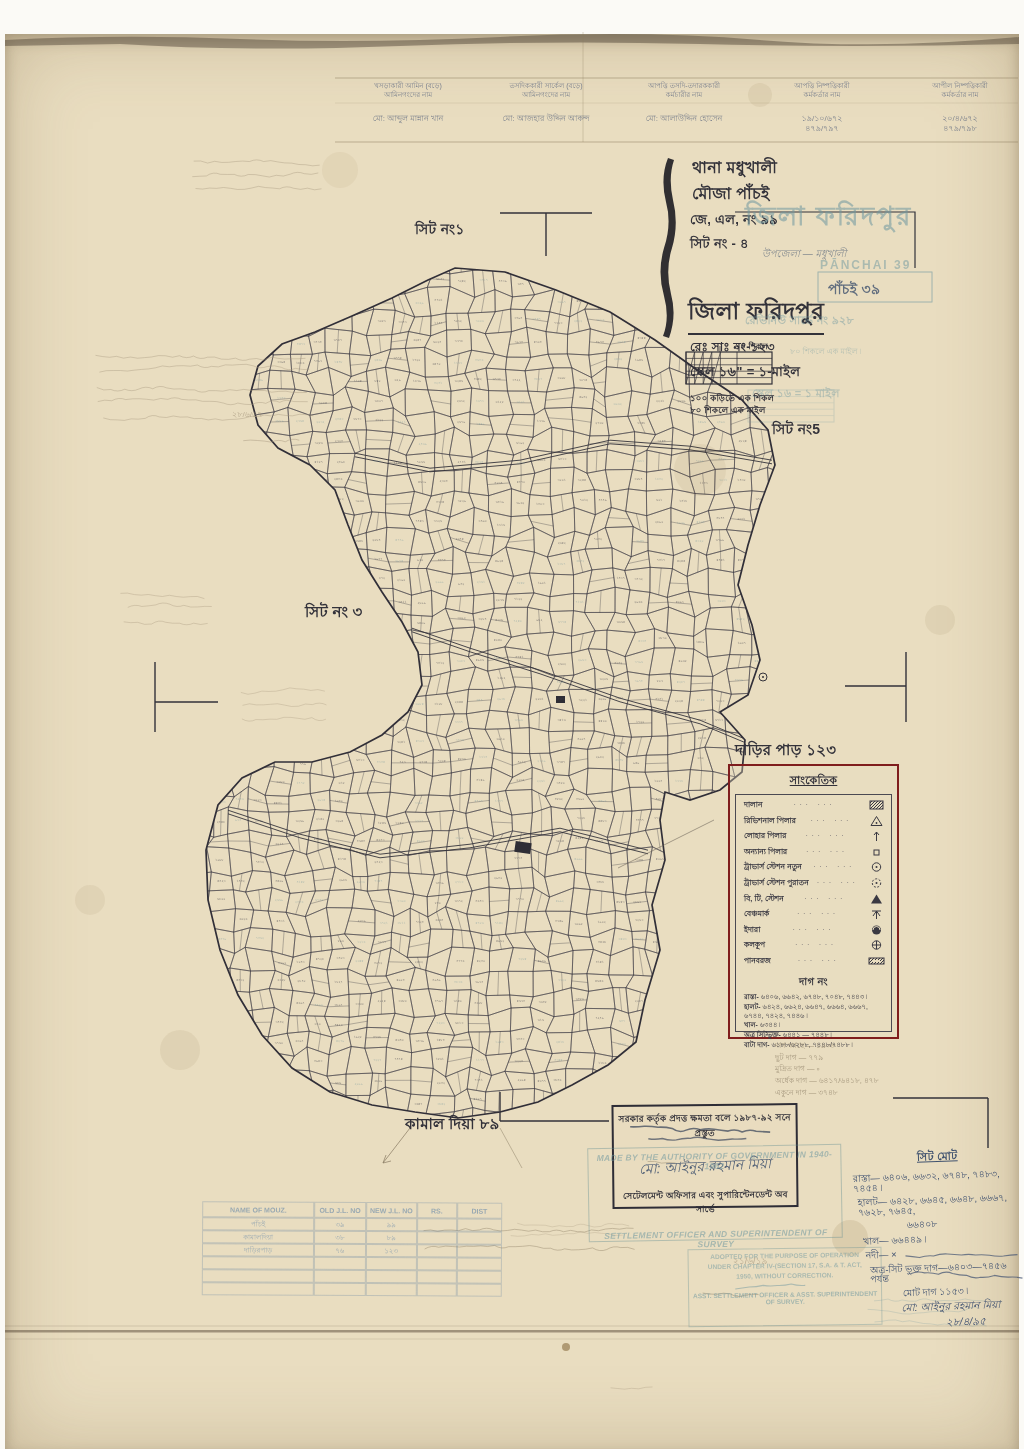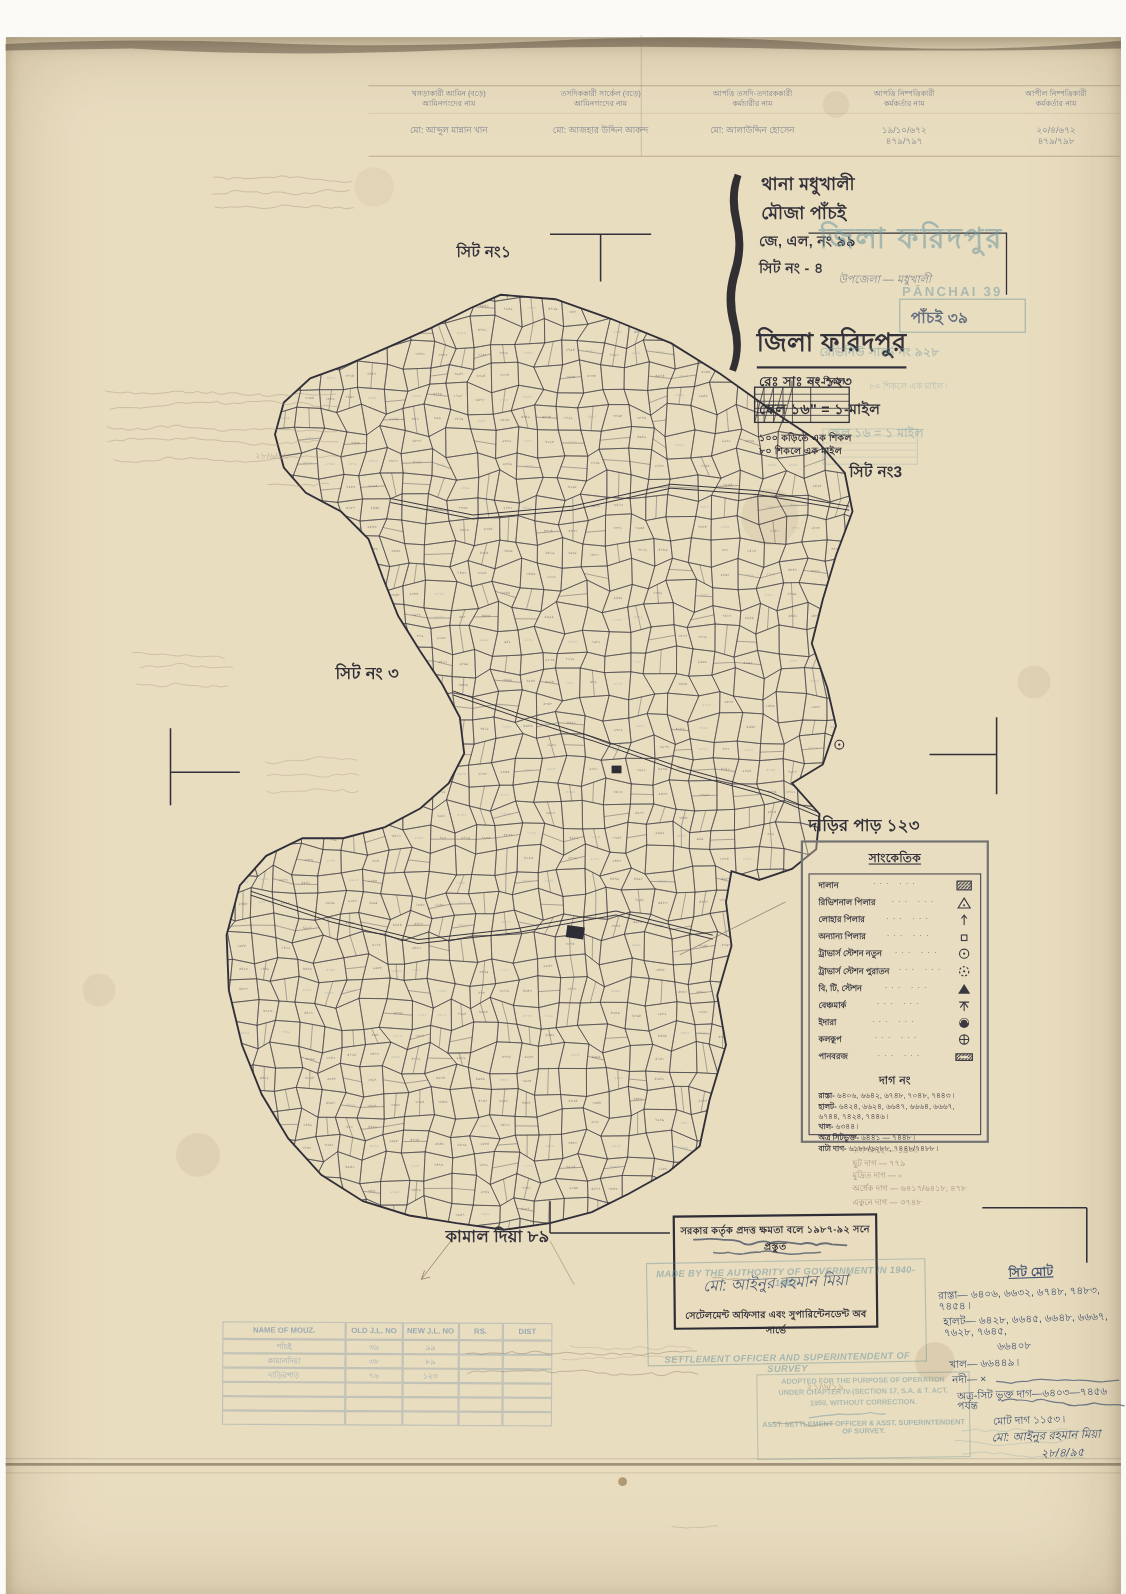--- a/index.html
+++ b/index.html
@@ -10,21 +10,21 @@
   .ink{color:#33323a;}
   .teal{color:#6f98a0;}
   .pen{color:#41536f;text-align:right;}
   .pencil{color:#a4957c;}
   .bn{font-weight:bold;letter-spacing:.3px;}
   .pre{white-space:pre-line;}
   .ctr{text-align:center;}
   svg text{font-family:"Liberation Sans",sans-serif;}
   .hdr-col{position:absolute;top:0;width:136px;font-size:7px;line-height:1.25;color:#5d6880;opacity:.8;text-align:center;white-space:pre-line;}
   .hdr-val{margin-top:14px;font-size:8px;color:#4f5c78;opacity:.85;white-space:pre-line;}
-  #legend-box{position:absolute;left:728px;top:764px;width:167px;height:271px;border:2px solid #737373;background:rgba(233,221,192,.35);}
+  #legend-box{position:absolute;left:728px;top:764px;width:167px;height:271px;border:2px solid #7f1d1d;background:rgba(233,221,192,.35);}
   #legend-inner{position:absolute;left:5px;top:28px;right:5px;bottom:5px;border:1px solid #4a4952;}
   .lg-row{position:relative;height:15.6px;font-size:7.5px;color:#3a3942;display:flex;align-items:flex-start;padding:0 6px 0 8px;}
   .lg-label{flex:0 0 auto;font-weight:bold;}
   .lg-dots{flex:1 1 auto;text-align:center;color:#5a5963;font-size:7px;letter-spacing:4px;}
   .lg-sym{flex:0 0 18px;text-align:right;}
   .dag-line{font-size:6.8px;color:#3a3942;padding:1.5px 6px 0 8px;line-height:1.25;}
   .dag-line b{font-weight:bold;}
   .stat-line{font-size:7.5px;line-height:1.55;color:#8d7f66;opacity:.75;}
   .bt-cell{border:1px solid rgba(90,125,160,.45);font-size:7px;color:#6d8caa;opacity:.85;
            display:flex;align-items:center;justify-content:center;overflow:hidden;}
@@ -573,21 +573,21 @@
 <div class="abs ink bn" style="left:690px;top:338px;font-size:12px;">রেঃ সাঃ নং-১২৩</div>
 <div class="abs teal bn" style="left:745px;top:312px;font-size:11px;opacity:.45;">রেভিনিউ সার্ভে নং ৯২৮</div>
 <div class="abs ink bn" style="left:690px;top:362px;font-size:13px;">স্কেল ১৬" = ১-মাইল</div>
 <div class="abs teal bn" style="left:752px;top:385px;font-size:11px;opacity:.4;">স্কেল ১৬ = ১ মাইল</div>
 <div class="abs ink bn" style="left:690px;top:392px;font-size:8.5px;text-align:right;">১০০ কড়িতে এক শিকল</div>
 <div class="abs ink bn" style="left:690px;top:404px;font-size:8.5px;">৮০ শিকলে এক মাইল</div>
 <div class="abs teal" style="left:790px;top:345px;font-size:8px;opacity:.4;">৮০ শিকলে এক মাইল ৷</div>
 <div class="abs ink bn" style="left:735px;top:340px;font-size:8px;">১০ শিকল</div>
 
 <div class="abs ink bn" style="left:415px;top:218px;font-size:14px;">সিট নং১</div>
-<div class="abs ink bn" style="left:772px;top:418px;font-size:14px;">সিট নং3</div>
+<div class="abs ink bn" style="left:772px;top:418px;font-size:14px;">সিট নং5</div>
 <div class="abs ink bn" style="left:305px;top:600px;font-size:15px;">সিট নং ৩</div>
 <div class="abs ink bn" style="left:405px;top:1112px;font-size:15px;">কামাল দিয়া ৮৯</div>
 <div class="abs ink bn" style="left:735px;top:738px;font-size:15px;">দাড়ির পাড় ১২৩</div>
 
 <div id="legend-box">
   <div class="ctr ink bn" style="margin-top:6px;font-size:11px;text-decoration:underline;">সাংকেতিক</div>
   <div id="legend-inner">
     <div id="legend-rows" style="padding-top:4px;">
           <div class="lg-row">
             <span class="lg-label">দালান</span>

